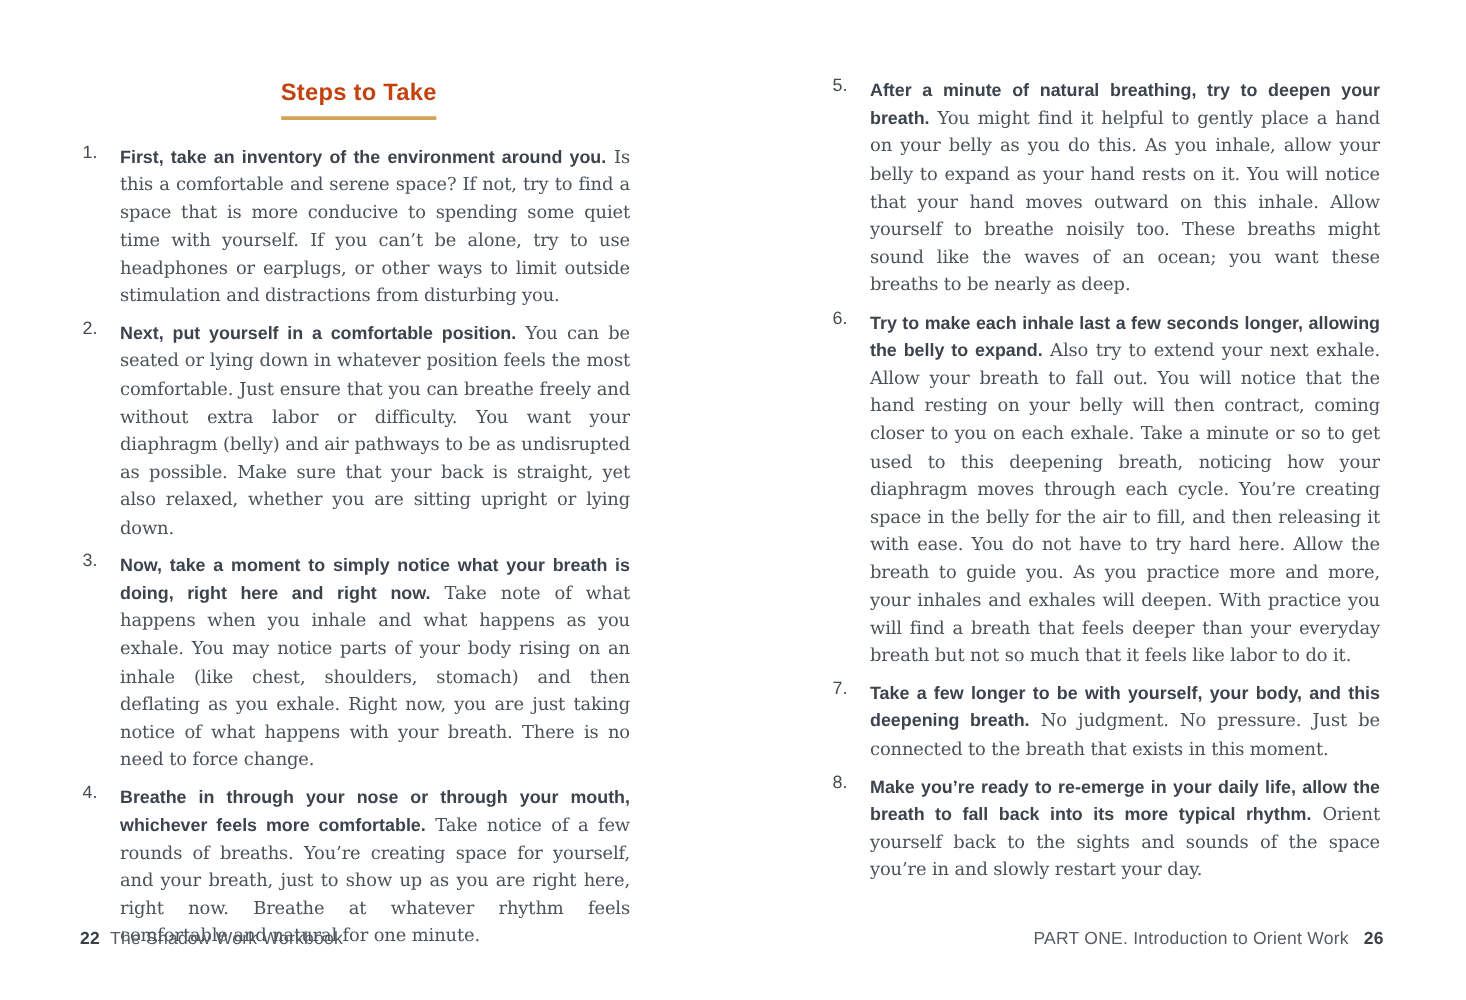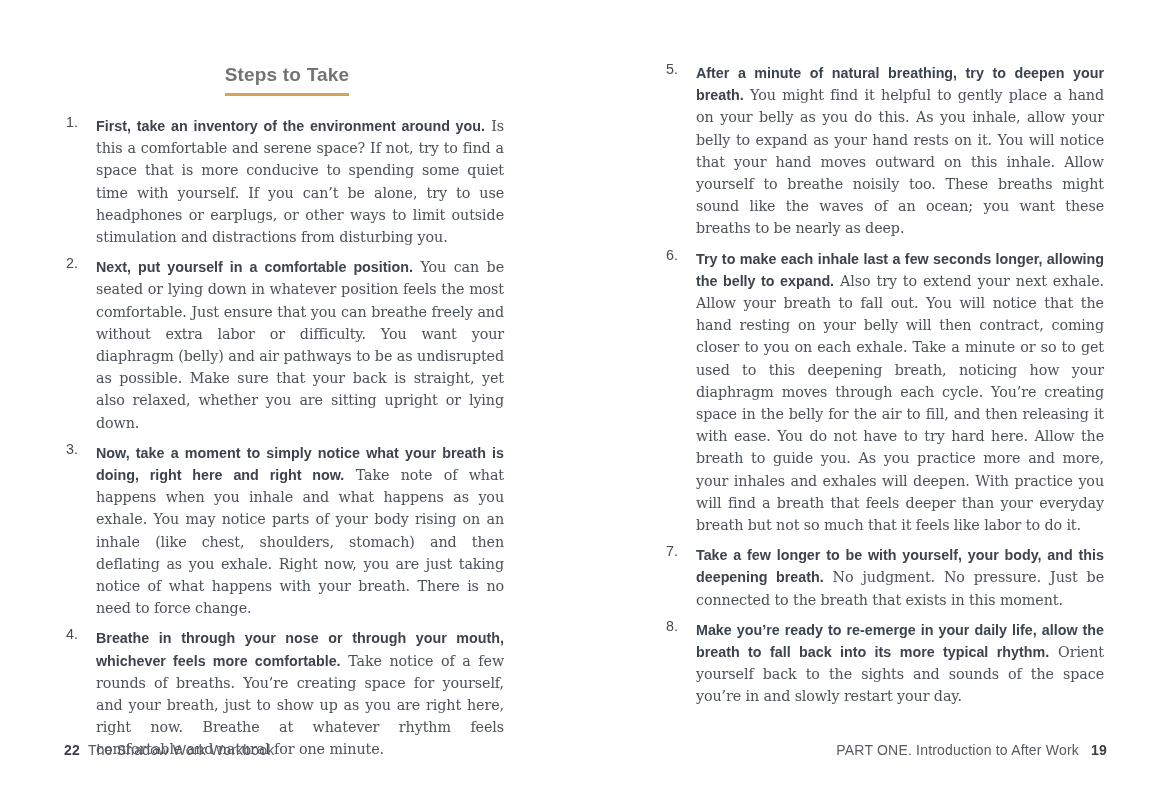--- a/index.html
+++ b/index.html
@@ -9,21 +9,21 @@
     font-family:"Liberation Sans",sans-serif;
   }
   .page-col{position:absolute;top:63px;width:442px;}
   .page-col.left{left:66px;}
   .page-col.right{left:666px;top:58px;}
 
   h2.section-heading{
     margin:0 0 15px 0;
     text-align:center;
     font:700 19px/24px "Liberation Sans",sans-serif;
-    color:#737373;
+    color:#c2410c;
     letter-spacing:.2px;
   }
   h2.section-heading .heading-text{
     display:inline-block;
     padding-bottom:6px;
     border-bottom:3.5px solid #d4a455;
   }
 
   ol.steps{list-style:none;margin:0;padding:0;}
   li.step{display:flex;align-items:flex-start;}
@@ -106,16 +106,16 @@
         <p class="step-content"><span class="lead">Make you’re ready to re-emerge in your daily life, allow the breath to fall back into its more typical rhythm.</span> <span>Orient yourself back to the sights and sounds of the space you’re in and slowly restart your day.</span></p>
       </li>
     </ol>
   </section>
 
   <footer class="footer left">
     <span class="pagenum">22</span><span>The Shadow Work Workbook</span>
   </footer>
 
   <footer class="footer right">
-    <span>PART ONE. Introduction to After Work</span><span class="pagenum">19</span>
+    <span>PART ONE. Introduction to Orient Work</span><span class="pagenum">26</span>
   </footer>
 
 </div>
 
 </body></html>

